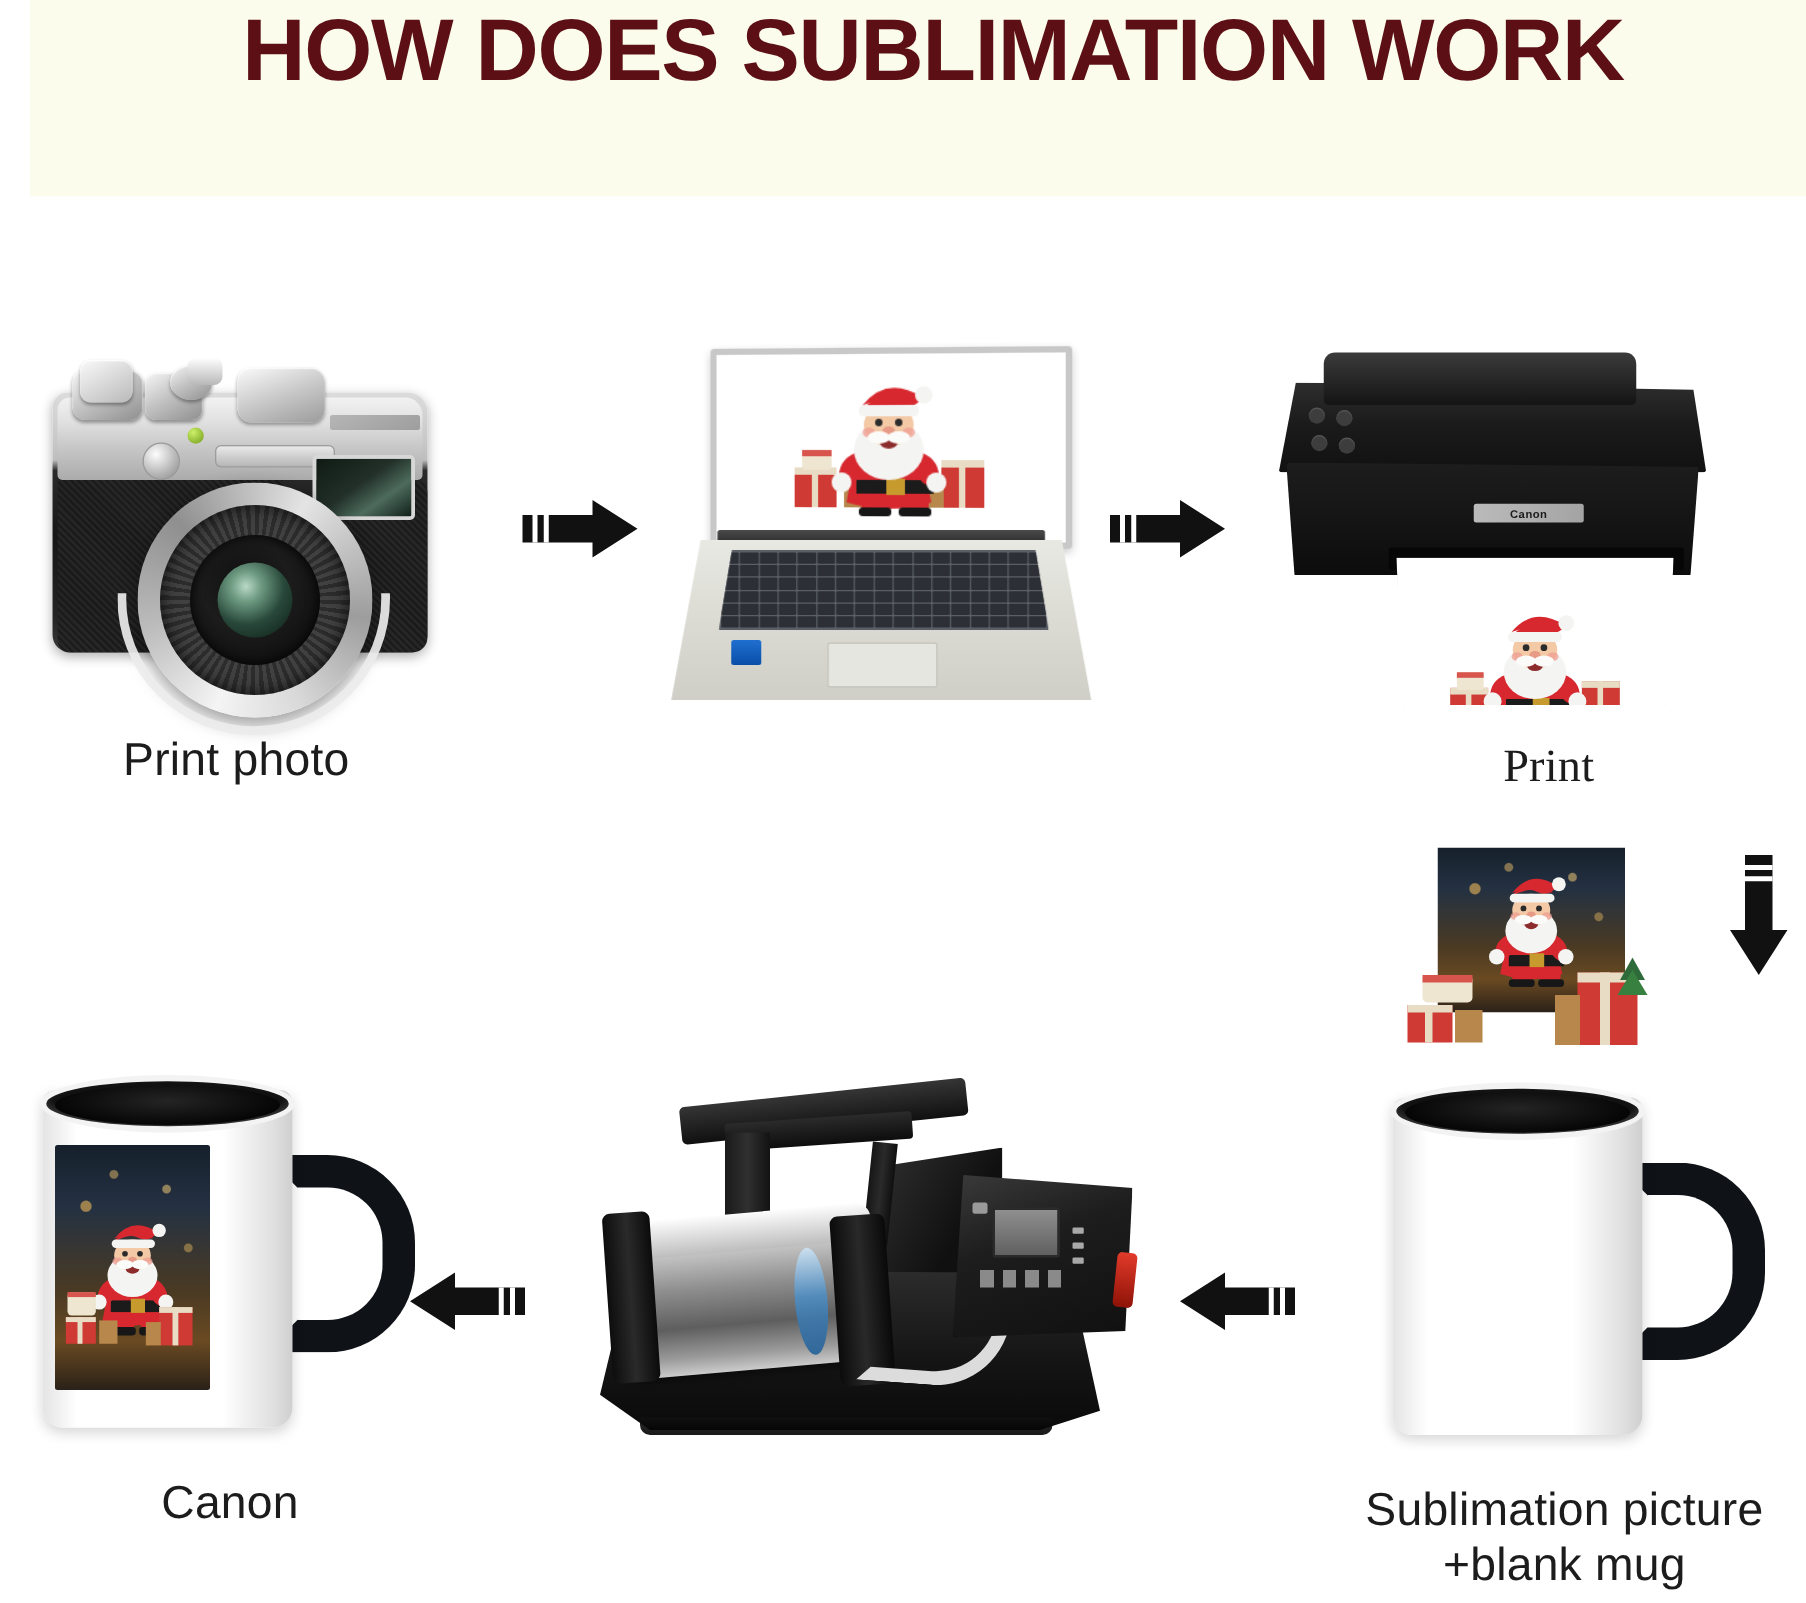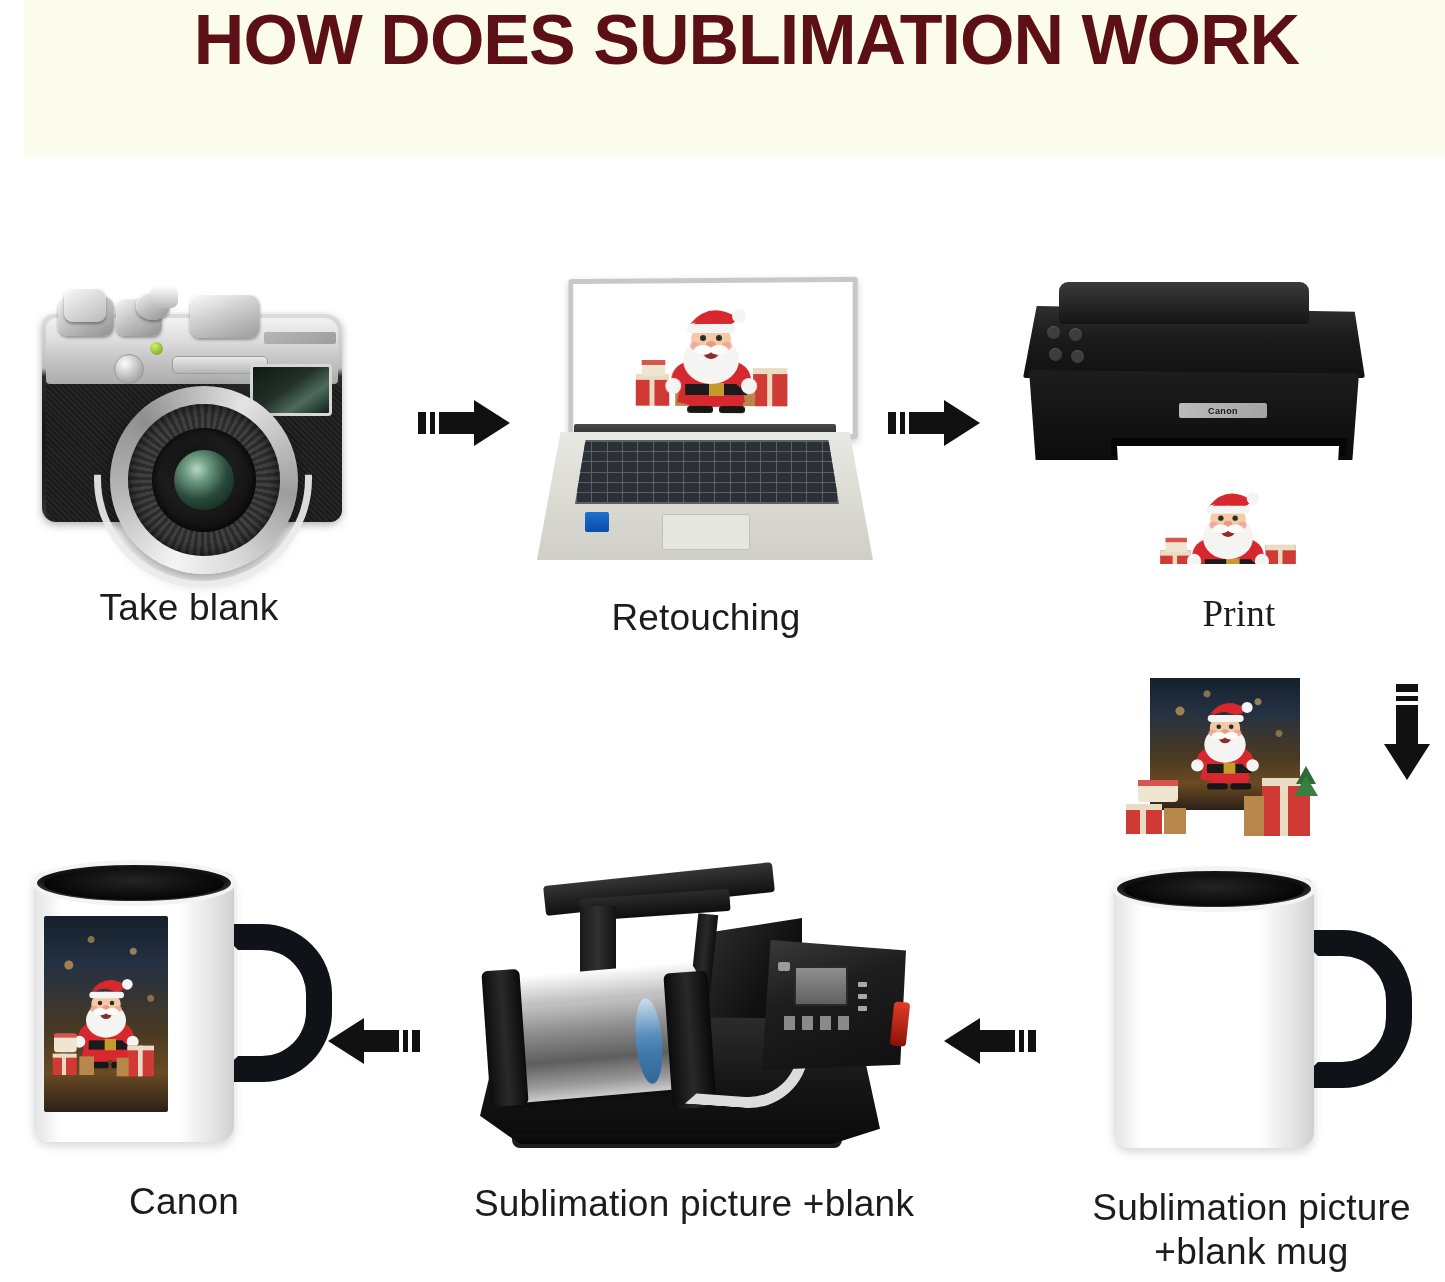--- a/index.html
+++ b/index.html
@@ -389,21 +389,21 @@
     <div class="cam-vf"></div>
     <div class="lens-outer">
       <div class="lens-mid">
         <div class="lens-inner">
           <div class="lens-glass"></div>
         </div>
       </div>
     </div>
     <div class="lens-ring"></div>
   </div>
-  <div class="caption" style="left:0px;top:586px;width:330px;">Take blank</div>
+  <div class="caption" style="left:0px;top:586px;width:330px;">Print photo</div>
 
   <div class="arrow" style="left:386px;top:396px;width:104px;height:54px;">
     <svg viewBox="0 0 104 54">
       <polygon points="8,16 64,16 64,4 100,27 64,50 64,38 8,38" fill="#111111"></polygon>
       <rect x="16" y="16" width="4" height="22" fill="#ffffff"></rect>
       <rect x="25" y="16" width="4" height="22" fill="#ffffff"></rect>
     </svg>
   </div>
 
   <div class="laptop">
@@ -575,21 +575,20 @@
             <span class="key"></span>
             <span class="key"></span>
             <span class="key"></span>
             <span class="key"></span>
           </div>
       </div>
       <div class="intel"></div>
       <div class="touchpad"></div>
     </div>
   </div>
-  <div class="caption" style="left:487px;top:596px;width:390px;">Retouching</div>
 
   <div class="arrow" style="left:856px;top:396px;width:104px;height:54px;">
     <svg viewBox="0 0 104 54">
       <polygon points="8,16 64,16 64,4 100,27 64,50 64,38 8,38" fill="#111111"></polygon>
       <rect x="16" y="16" width="4" height="22" fill="#ffffff"></rect>
       <rect x="25" y="16" width="4" height="22" fill="#ffffff"></rect>
     </svg>
   </div>
 
   <div class="printer">
@@ -746,21 +745,20 @@
       <span class="press-led" style="left:96px;top:42px;"></span>
       <span class="press-led" style="left:96px;top:54px;"></span>
       <span class="press-led" style="left:96px;top:66px;"></span>
     </div>
     <div class="pz press-display"></div>
     <div class="pz press-knob"></div>
     <div class="pz press-btnrow"></div>
     <div class="pz press-red"></div>
     <div class="pz press-foot"></div>
   </div>
-  <div class="caption" style="left:375px;top:1182px;width:590px;">Sublimation picture +blank</div>
 
   <div class="arrow" style="left:300px;top:1014px;width:104px;height:54px;">
     <svg viewBox="0 0 104 54">
       <polygon points="96,16 40,16 40,4 4,27 40,50 40,38 96,38" fill="#111111"></polygon>
       <rect x="84" y="16" width="4" height="22" fill="#ffffff"></rect>
       <rect x="75" y="16" width="4" height="22" fill="#ffffff"></rect>
     </svg>
   </div>
 
   <div class="mug" style="left:10px;top:872px;width:300px;height:300px;">

